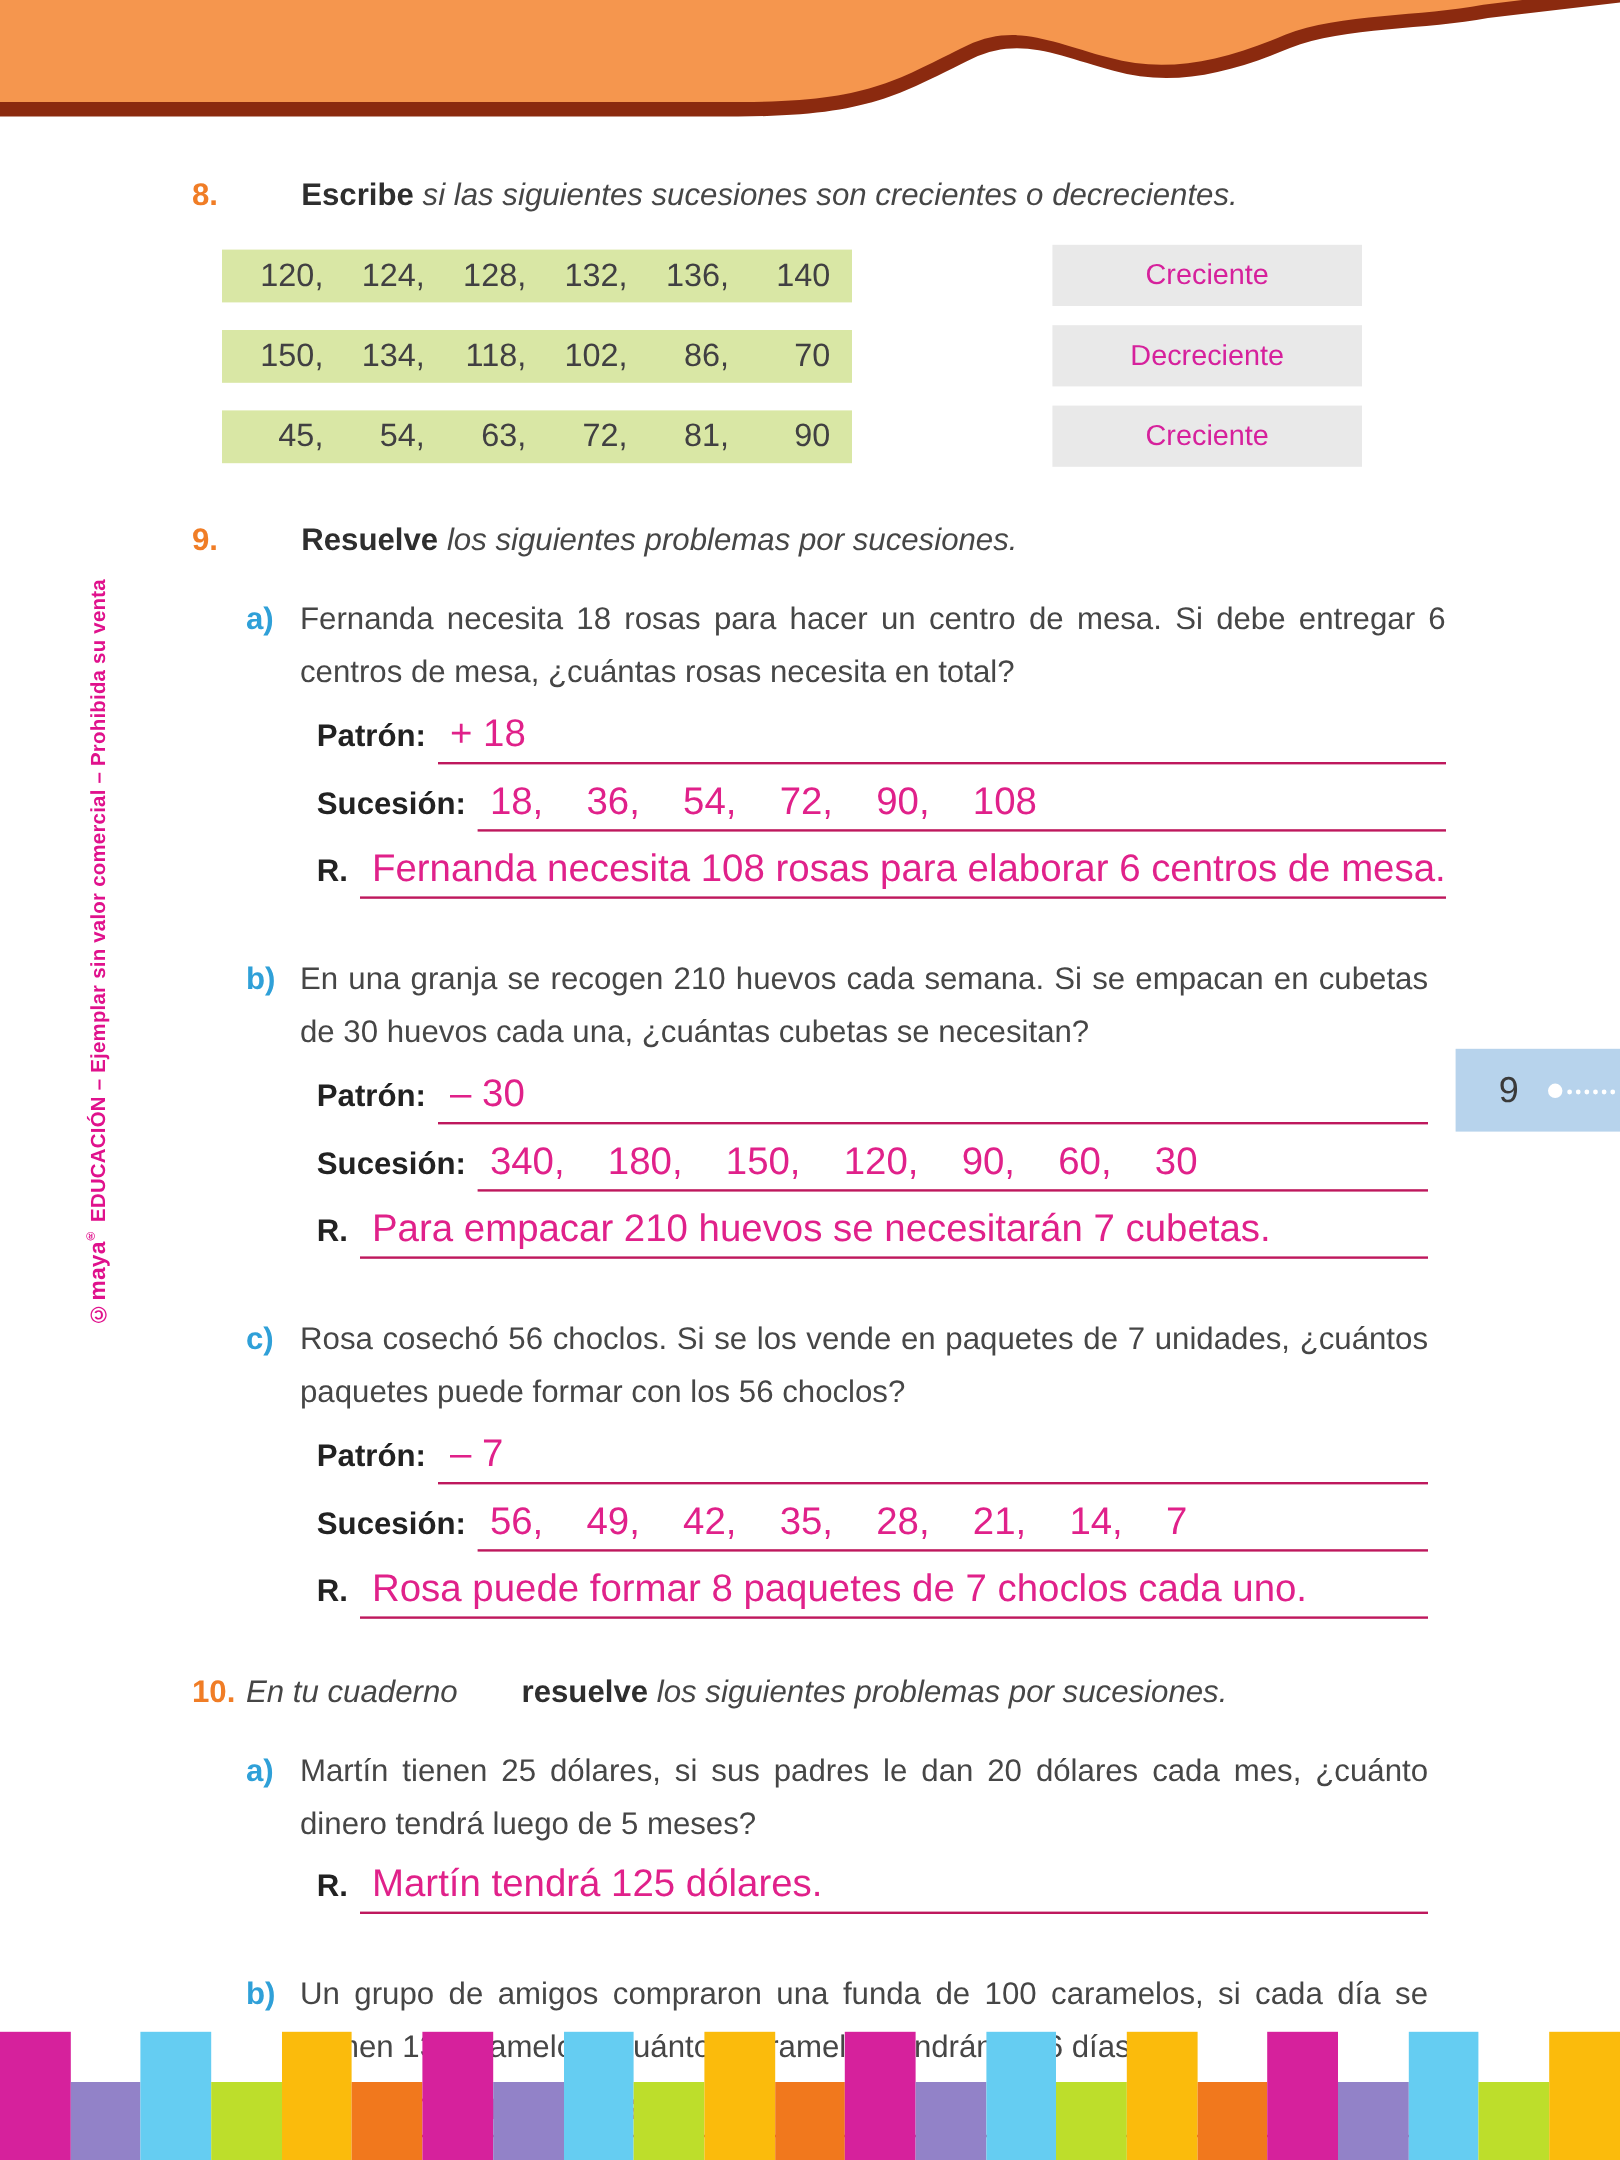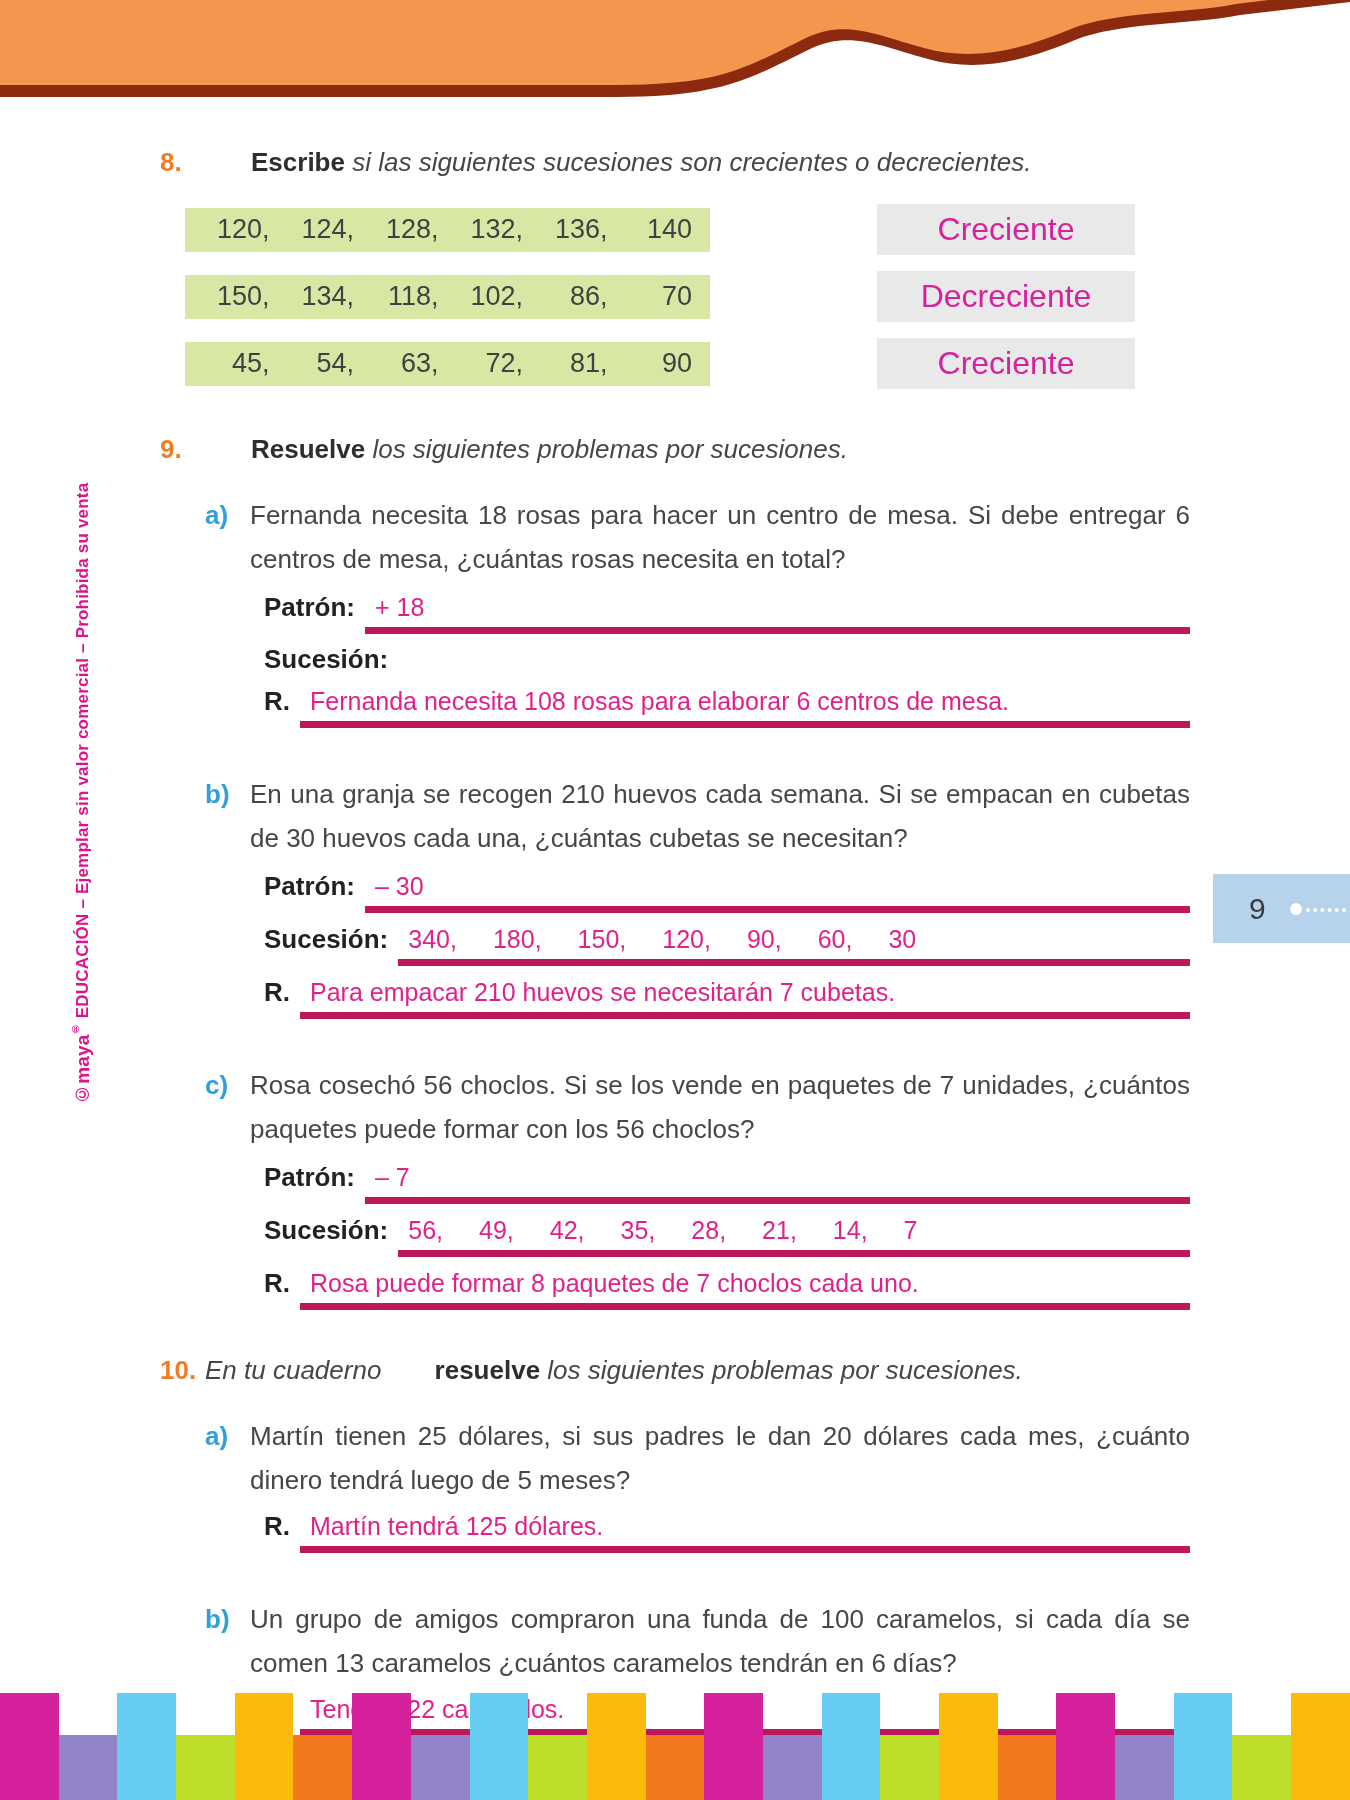--- a/index.html
+++ b/index.html
@@ -37,33 +37,33 @@
   .num-row-box{
     margin-left:25px;width:525px;height:44px;background:#D9E7A5;
     display:flex;align-items:center;padding-right:18px;box-sizing:border-box;
     font-size:27px;color:#414042;
   }
   .num-cell{flex:1;text-align:right;}
   .num-row-box .num-cell:not(:last-child)::after{content:",";}
   .answer-box{
     margin-left:167px;width:258px;height:51px;background:#E9E9E9;
     display:flex;align-items:center;justify-content:center;
-    font-size:32px;color:#D6219C;
+    font-size:24px;color:#D6219C;
   }
   .item{display:flex;margin-top:28px;padding-left:45px;}
   .item-label{width:45px;flex-shrink:0;font-size:26px;font-weight:bold;color:#2FA0D8;line-height:44px;}
   .item-body{flex:1;}
   .problem{
     margin:0 0 6px 0;font-size:26px;line-height:44px;text-align:justify;color:#464646;
   }
   .field{display:flex;align-items:baseline;margin-top:10px;margin-left:14px;}
   .f-label{font-weight:bold;color:#222;font-size:26px;margin-right:10px;white-space:nowrap;flex-shrink:0;}
   .f-line{
-    flex:1;border-bottom:7px solid #be185d;padding:2px 0 5px 10px;
-    font-size:25px;color:#E0218A;white-space:nowrap;overflow:hidden;
+    flex:1;border-bottom:2px solid #be185d;padding:2px 0 5px 10px;
+    font-size:32px;color:#E0218A;white-space:nowrap;overflow:hidden;
   }
   .seq-item{margin-right:36px;}
   .commas .seq-item:not(:last-child)::after{content:",";}
   .cubetas .seq-item{margin-right:52px;}
   .gap-lg{margin-top:44px;}
   .r-only{margin-top:8px;}
   
   .footer-bars{
     position:absolute;left:0;right:0;bottom:0;height:107px;
     display:flex;align-items:flex-end;overflow:hidden;
@@ -145,20 +145,21 @@
     <div class="item">
       <span class="item-label">a)</span>
       <div class="item-body">
         <p class="problem">Fernanda necesita 18 rosas para hacer un centro de mesa. Si debe entregar 6 centros de mesa, ¿cuántas rosas necesita en total?</p>
         <div class="field">
           <span class="f-label">Patrón:</span>
           <span class="f-line"><span>+ 18</span></span>
         </div>
         <div class="field">
           <span class="f-label">Sucesión:</span>
+          <span class="f-line commas"><span class="seq-item">18</span><span class="seq-item">36</span><span class="seq-item">54</span><span class="seq-item">72</span><span class="seq-item">90</span><span class="seq-item">108</span></span>
         </div>
         <div class="field">
           <span class="f-label">R.</span>
           <span class="f-line"><span>Fernanda necesita 108 rosas para elaborar 6 centros de mesa.</span></span>
         </div>
       </div>
     </div>
 
     <div class="item gap-lg">
       <span class="item-label">b)</span>

